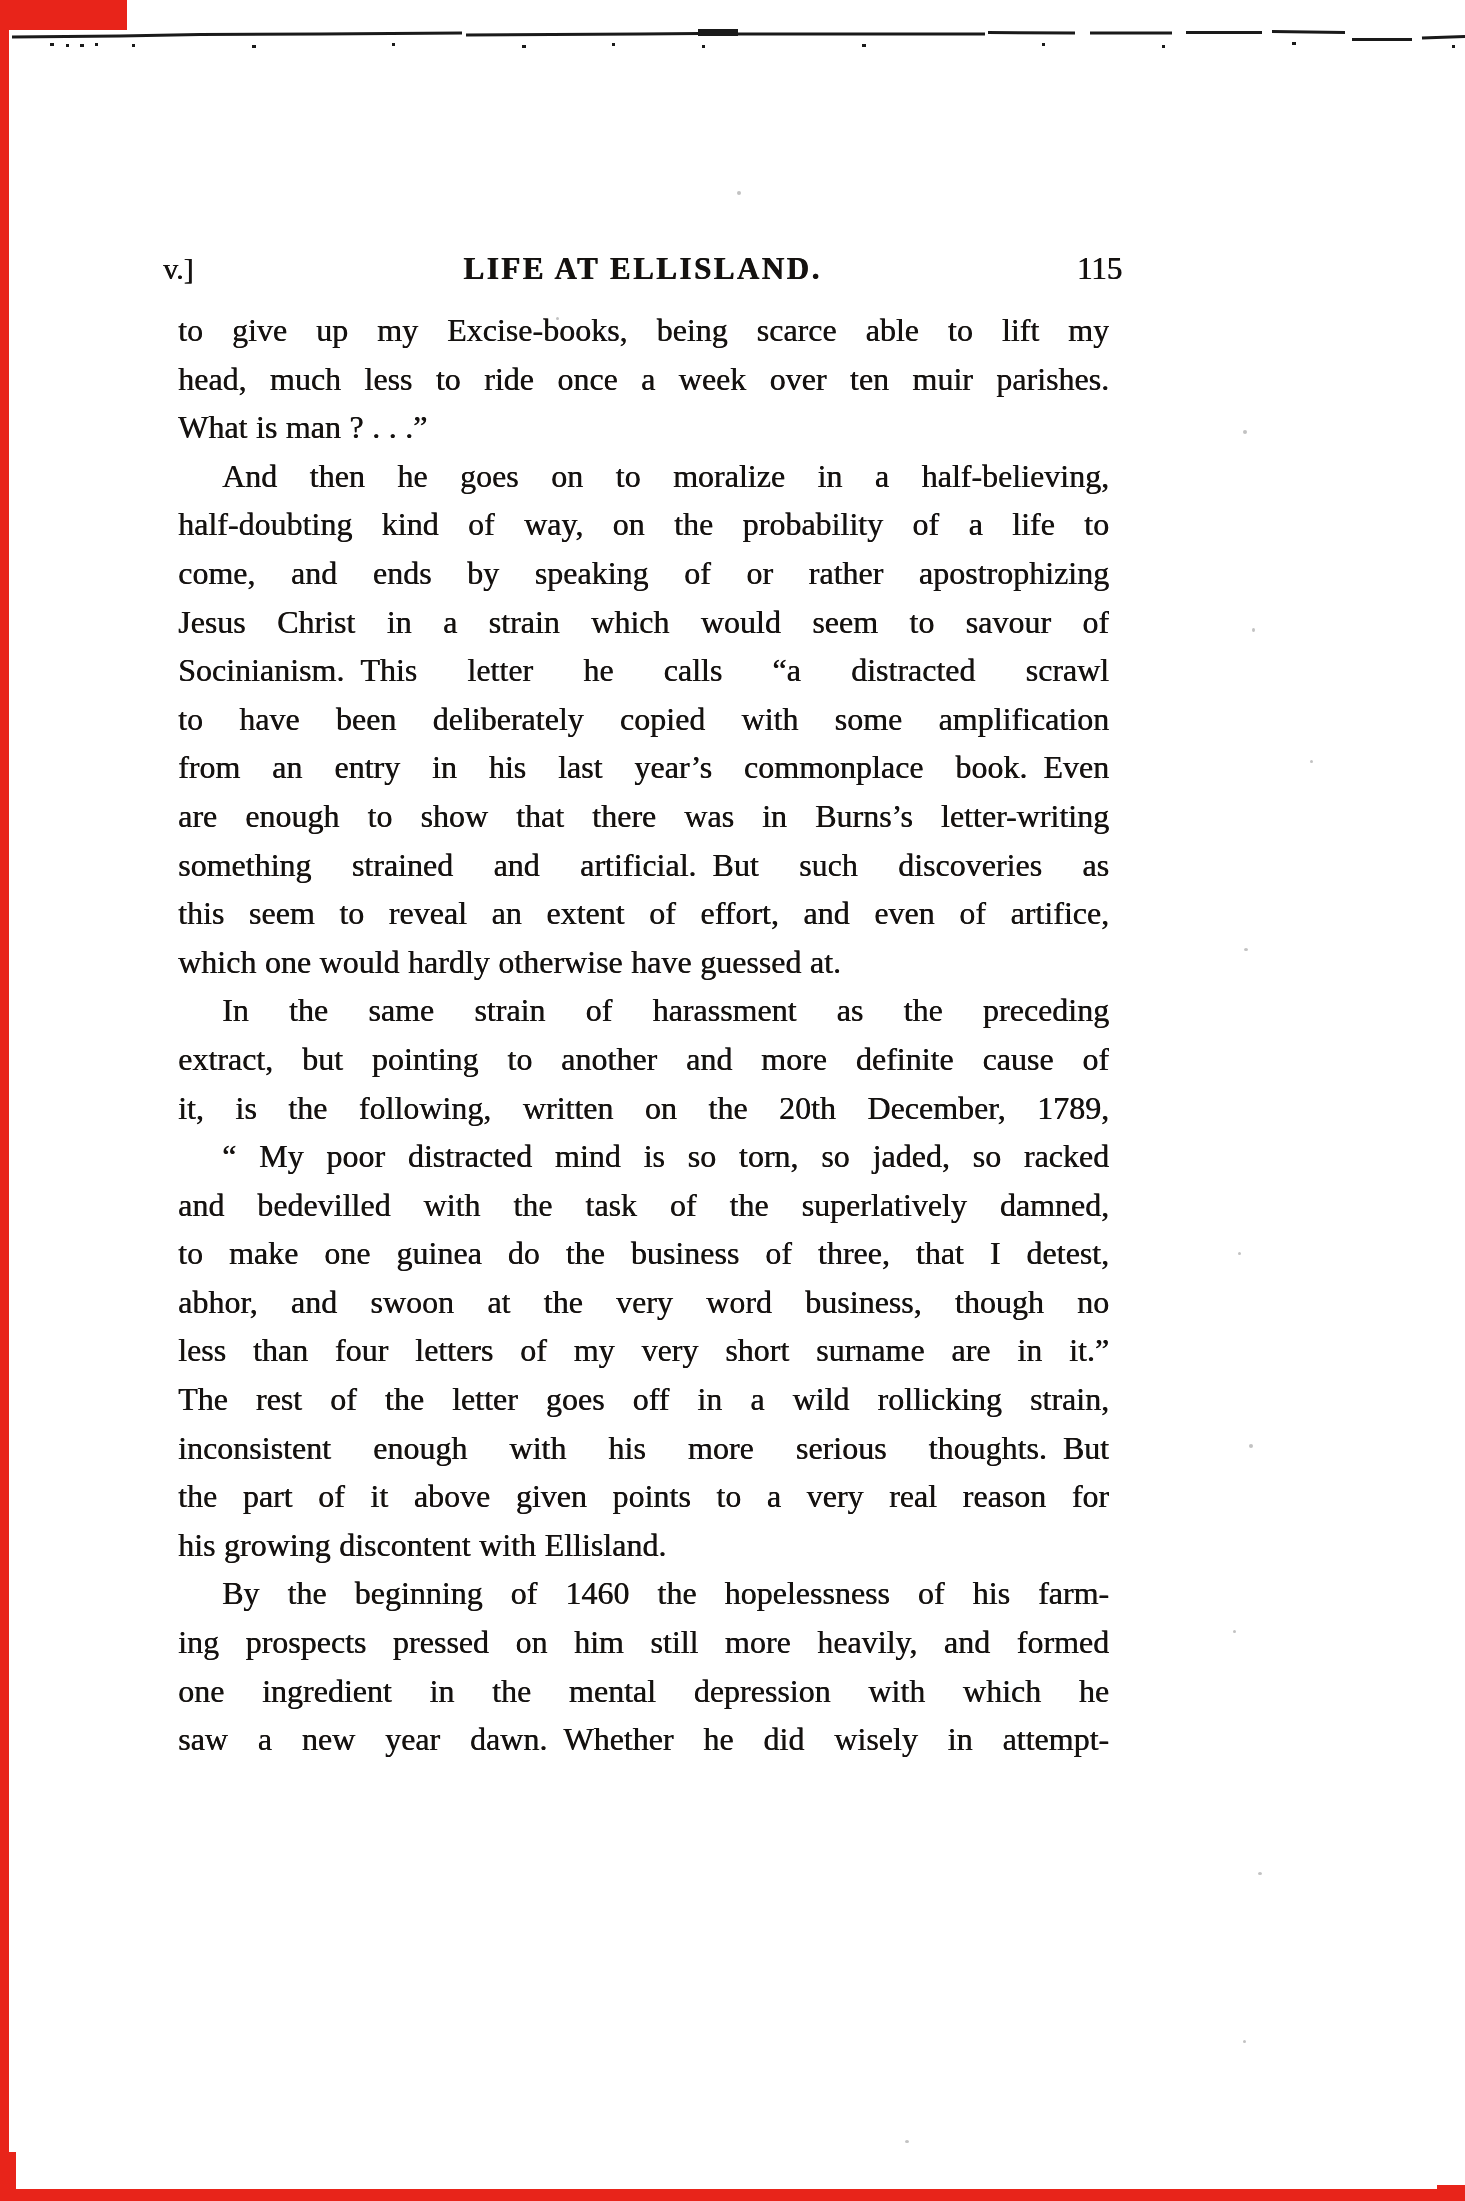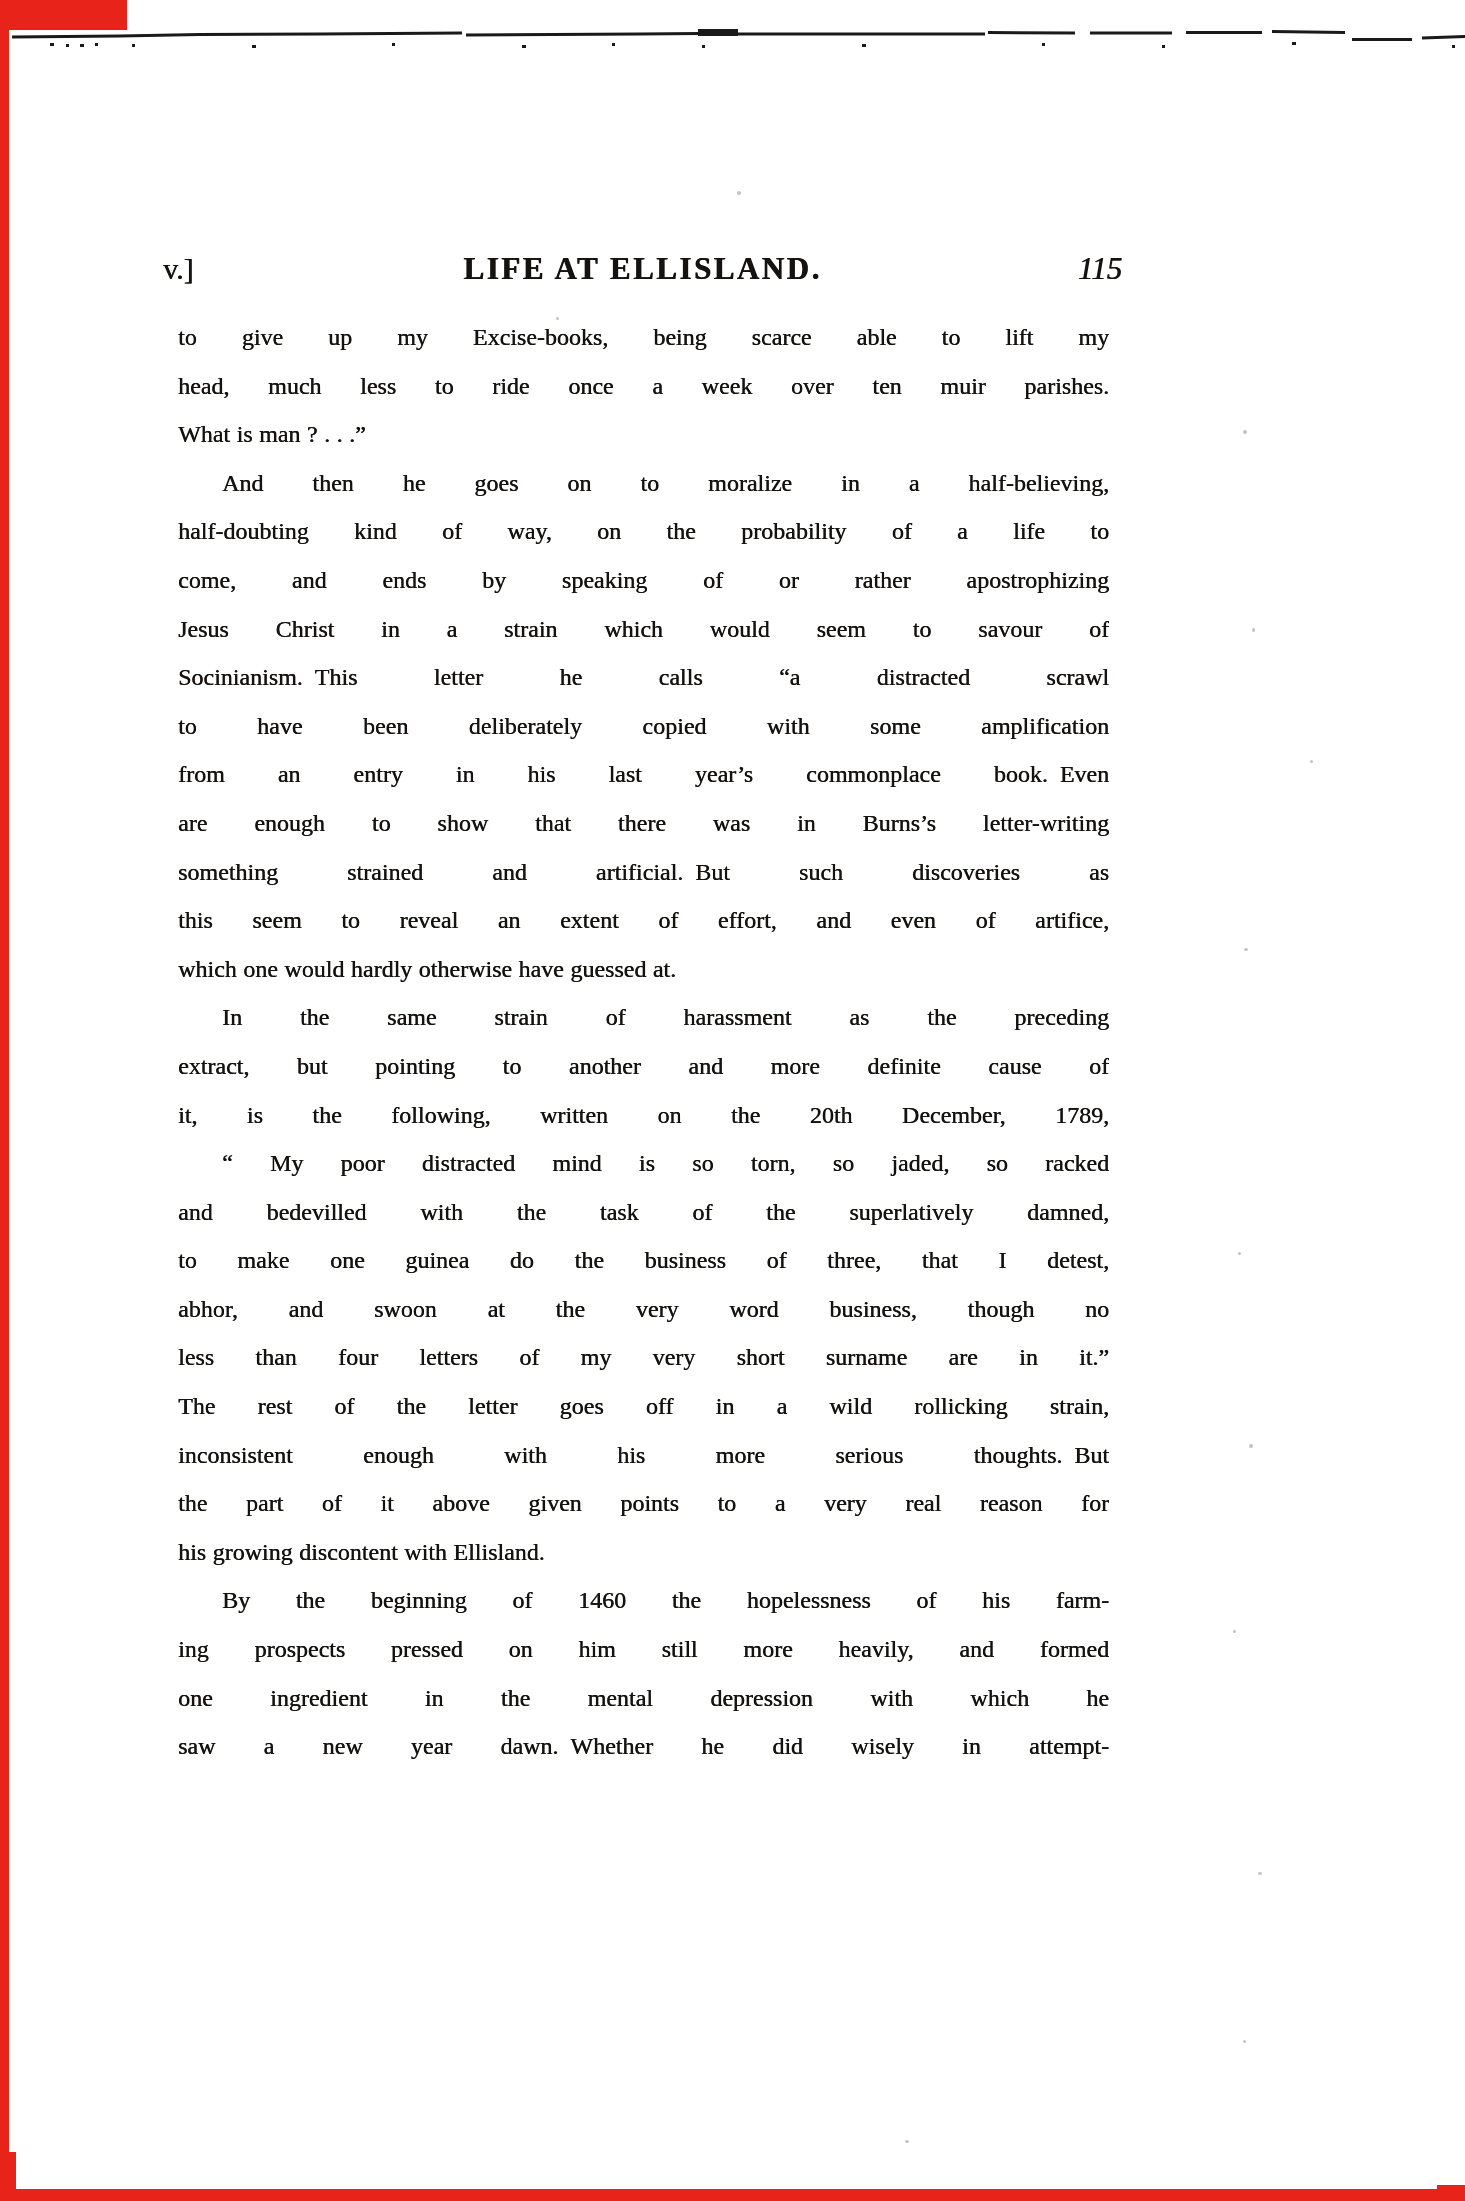--- a/index.html
+++ b/index.html
@@ -24,26 +24,26 @@
   .red-bottomleft{position:absolute;left:0;top:2152px;width:16px;height:49px;background:var(--scan-red);}
   .red-bottomright{position:absolute;left:1437px;top:2185px;width:28px;height:16px;background:var(--scan-red);}
   .torn-edge{position:absolute;left:0;top:0;width:1465px;height:60px;}
   .speck{position:absolute;border-radius:50%;background:var(--speck-gray);opacity:.55;}
 
   
   .header{position:absolute;left:163px;top:249px;width:959px;height:42px;}
   .header .chapter{position:absolute;left:0;top:3px;font-size:30px;text-shadow:.5px 0 currentColor;}
   .header .title{position:absolute;left:50%;top:2px;transform:translateX(-50%);
     font-size:31px;letter-spacing:2.5px;white-space:nowrap;text-shadow:.6px 0 currentColor;font-weight:bold;}
-  .header .pagenum{position:absolute;right:0;top:2px;font-size:31px;text-shadow:.8px 0 currentColor;font-style:italic;}
+  .header .pagenum{position:absolute;right:0;top:2px;font-size:31px;text-shadow:.8px 0 currentColor;}
 
   
   .text-block{
-    position:absolute;left:178px;top:313px;width:931px;
-    font-size:24px;line-height:48.6px;
+    position:absolute;left:178px;top:306px;width:931px;
+    font-size:32px;line-height:48.6px;
     text-shadow:.45px 0 currentColor;
   }
   .line{
     height:48.6px;overflow:hidden;
     text-align:justify;text-align-last:justify;
     word-spacing:.5px;
   }
   .line.end{text-align-last:left;}
   .line.ind{text-indent:44px;}
 </style>

